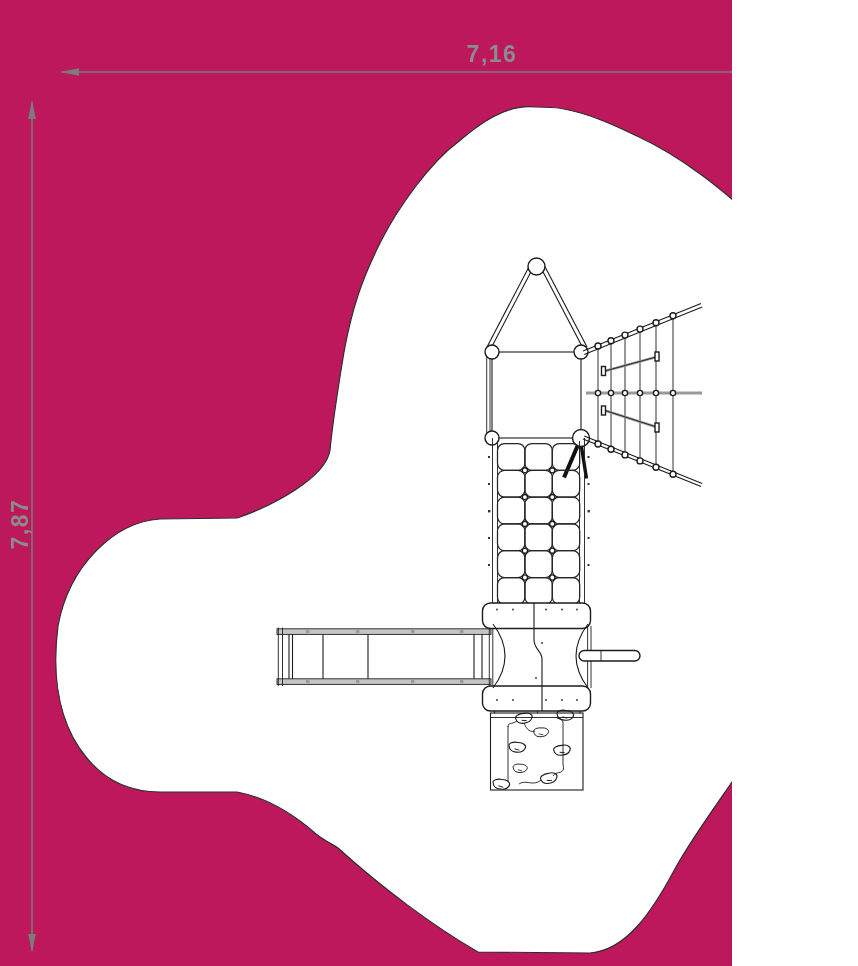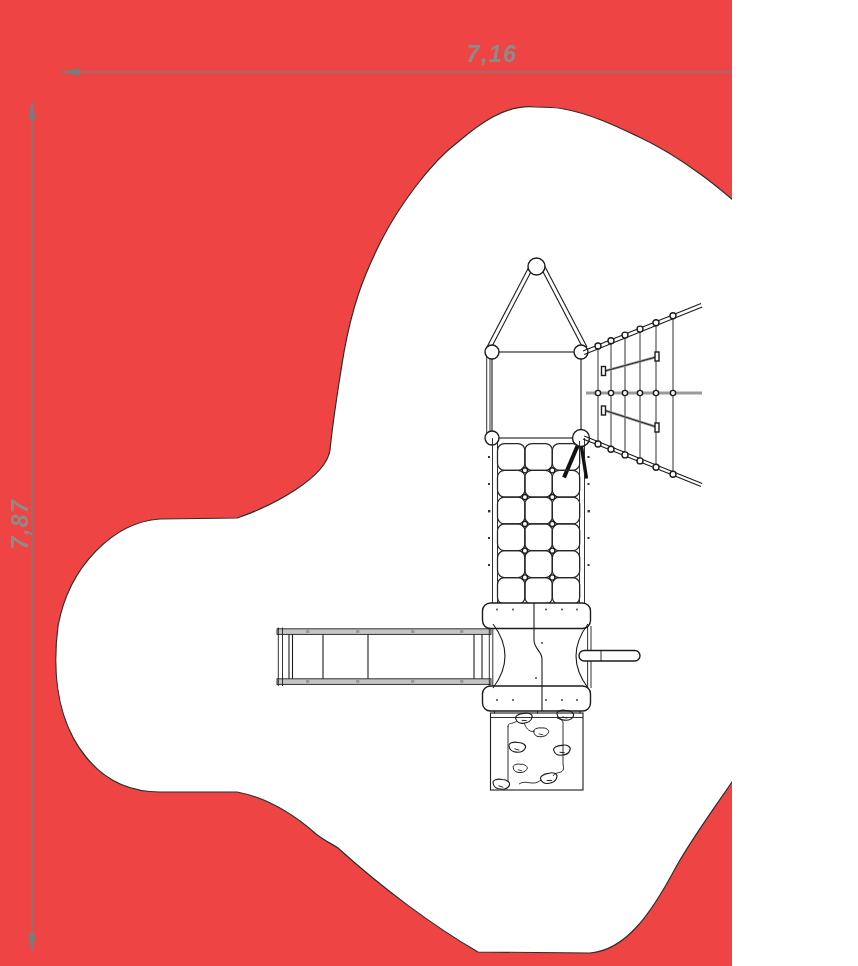--- a/index.html
+++ b/index.html
@@ -1,16 +1,16 @@
 <!DOCTYPE html>
 <html><head>
 <meta charset="utf-8">
 <style>
   html,body{margin:0;padding:0;background:#ffffff;}
-  .stage{width:732px;height:966px;position:relative;background:#ef4444;overflow:hidden;font-style:italic;}
+  .stage{width:732px;height:966px;position:relative;background:#be185d;overflow:hidden;}
   svg{display:block;}
   .blk{stroke:#1c1c1c;fill:none;stroke-width:1.1;}
   .blk-thin{stroke:#1c1c1c;fill:none;stroke-width:0.9;}
   .outline{stroke:#2e2e2e;stroke-width:1.2;fill:#ffffff;}
   .wfill{fill:#ffffff;stroke:#1c1c1c;stroke-width:1.4;}
   .cellln{stroke:#262626;fill:none;stroke-width:1.25;}
   .grayln{stroke:#9a9a9a;fill:none;}
   .railfill{fill:#c4c4c4;stroke:#222;stroke-width:0.9;}
   .dimln{stroke:#7b7b7b;stroke-width:1.6;fill:none;}
   .dimfill{fill:#7b7b7b;stroke:none;}

